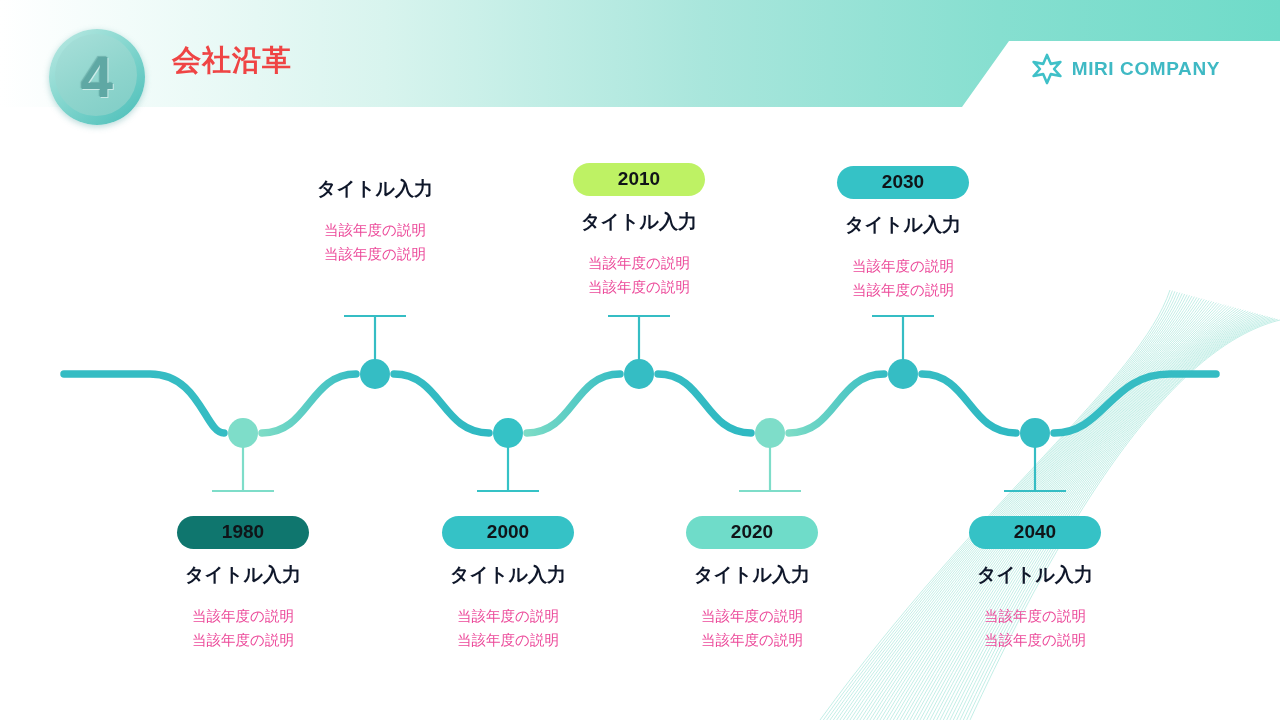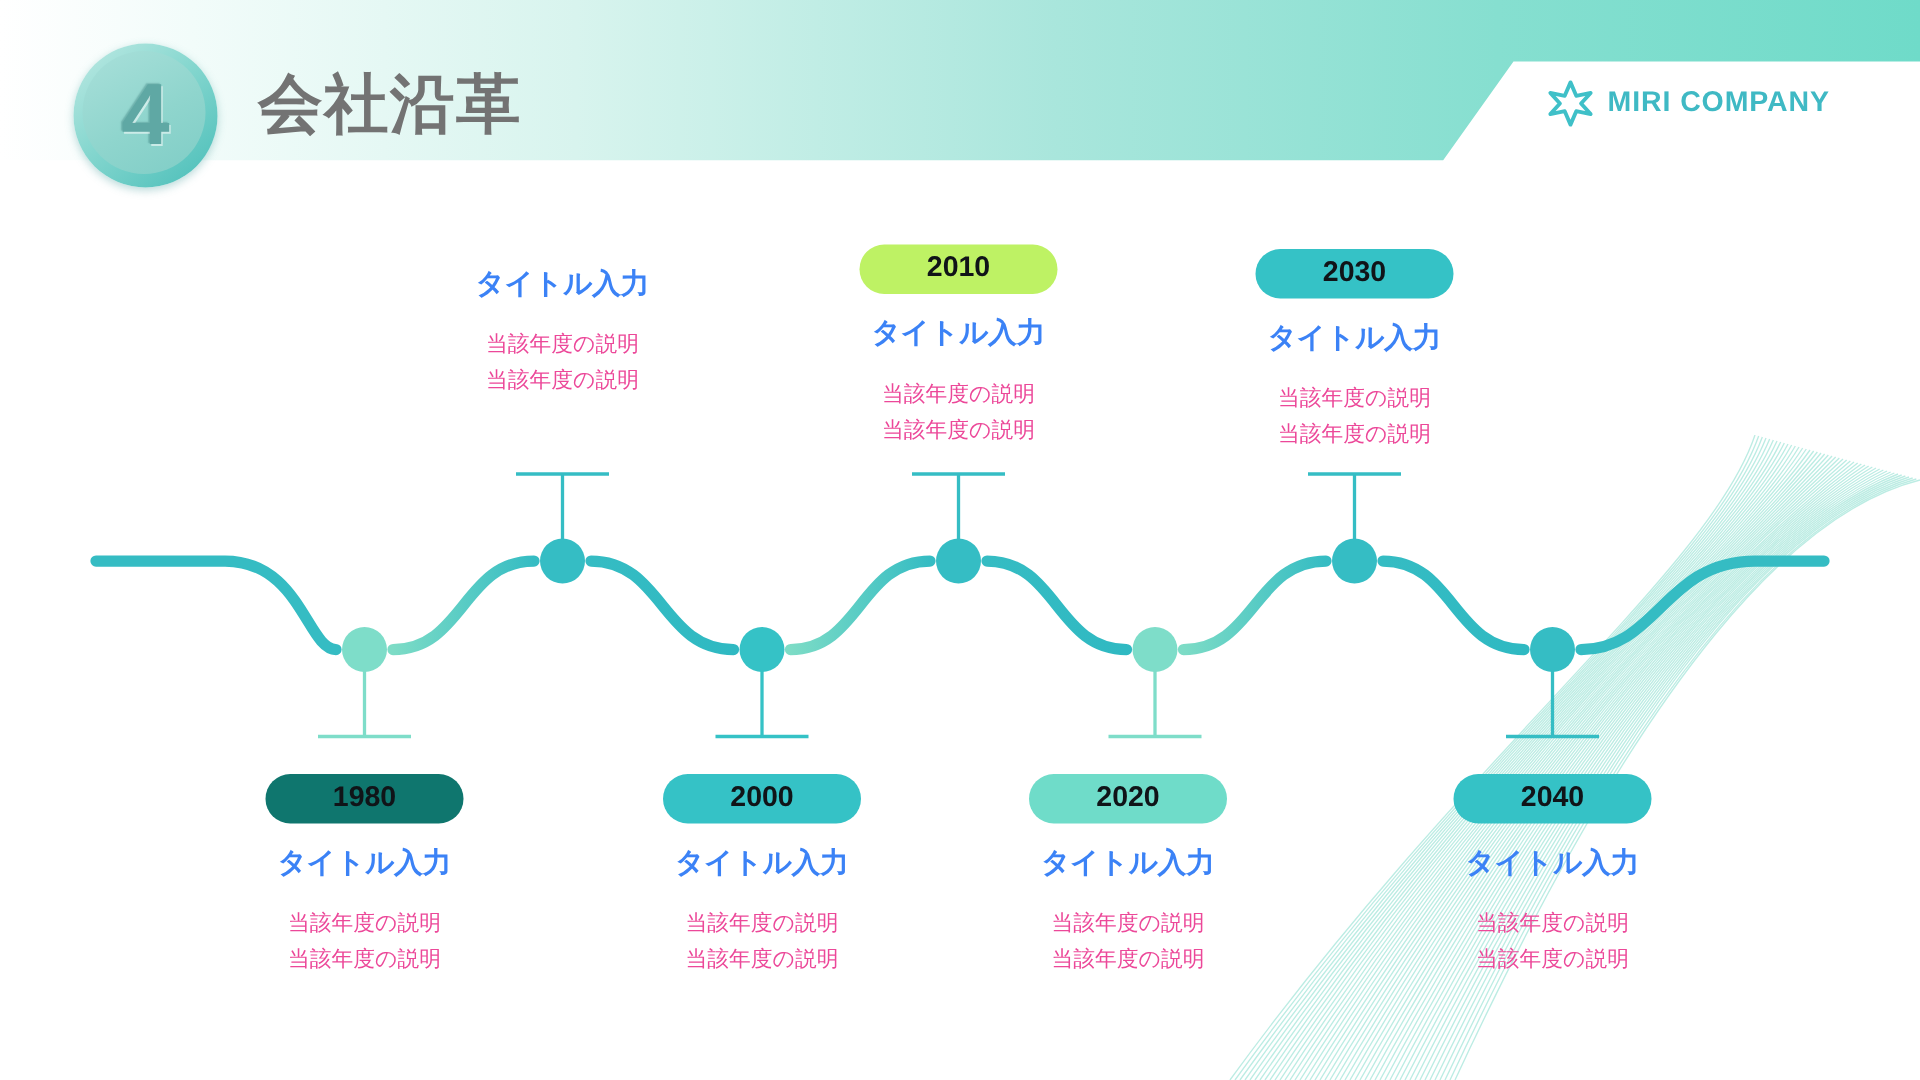--- a/index.html
+++ b/index.html
@@ -28,42 +28,42 @@
     content:"";position:absolute;left:6px;top:5px;width:82px;height:82px;border-radius:50%;
     background:linear-gradient(150deg,#a9e0da 0%,#8fd5cd 55%,#7fcdc6 100%);
   }
   .header-num{
     position:relative;z-index:2;font-size:58px;font-weight:bold;color:#5fa8a4;
     text-shadow:1px 1px 0 rgba(255,255,255,.55),-1px -1px 1px rgba(40,110,110,.35);
     line-height:1;
   }
   .header-title{
     position:absolute;left:172px;top:41px;
-    font-size:43px;font-weight:bold;color:#737373;letter-spacing:1px;
+    font-size:29px;font-weight:bold;color:#ef4444;letter-spacing:1px;
     font-family:"DejaVu Sans","Liberation Sans",sans-serif;
   }
   .brand{
     position:absolute;right:60px;top:69px;transform:translateY(-50%);
     display:flex;align-items:center;gap:9px;
   }
   .brand-name{
     font-size:19px;font-weight:bold;letter-spacing:.6px;color:#3fb9c4;
   }
 
   
   .timeline-svg{position:absolute;left:0;top:0;width:1280px;height:720px;}
 
   .item{position:absolute;width:250px;text-align:center;}
   .badge{
     display:inline-block;border-radius:18px;padding:5px 26px 6px;
     font-size:19px;font-weight:bold;color:#101418;line-height:1.15;
     min-width:80px;
   }
   .item-title{
-    margin-top:13px;font-size:19px;font-weight:bold;color:#3b82f6;
+    margin-top:13px;font-size:19px;font-weight:bold;color:#0f172a;
     font-family:Liberation Sans, sans-serif;
   }
   .item-desc{
     margin-top:17px;font-size:14.5px;color:#ec4899;line-height:1.65;
     font-family:"DejaVu Sans","Liberation Sans",sans-serif;
   }
 </style>
 </head>
 <body>
 

